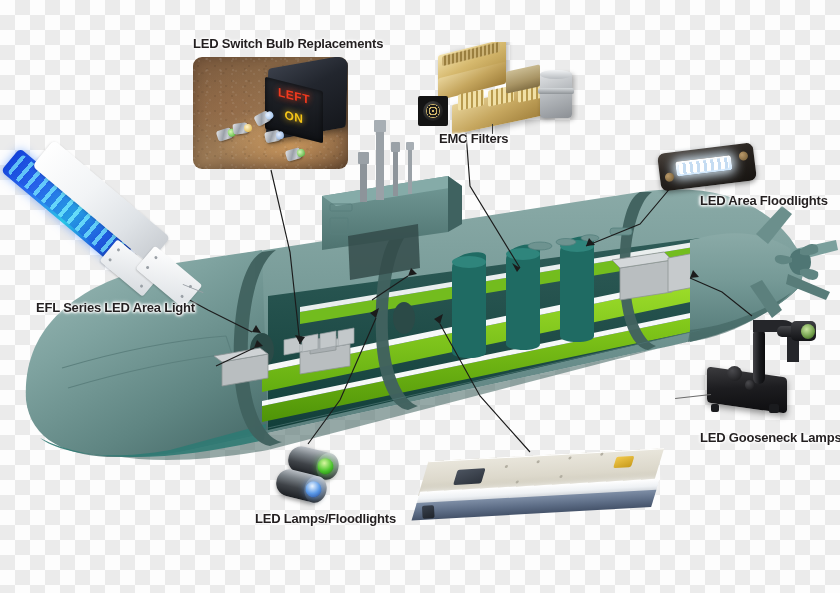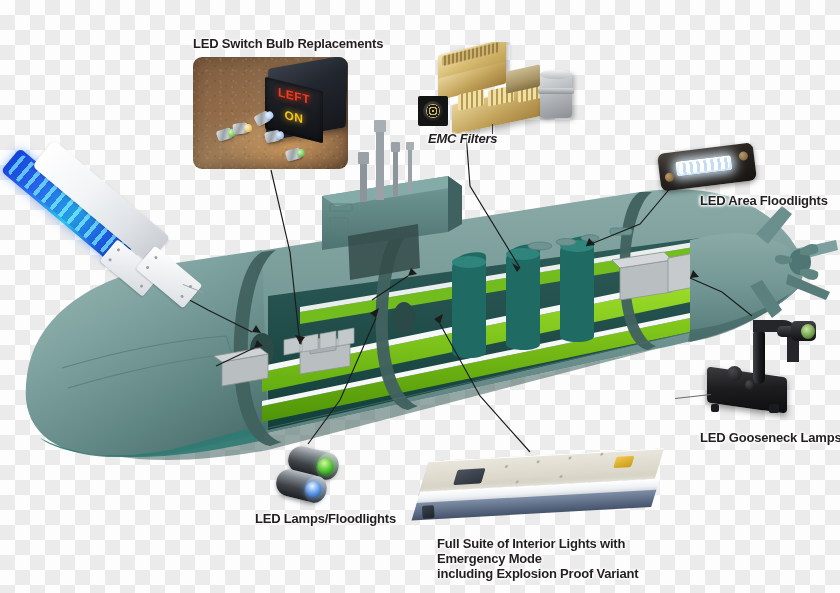--- a/index.html
+++ b/index.html
@@ -431,21 +431,21 @@
     <div class="emc-pins" style="left:0px;top:54px;width:30px;height:30px;"></div>
     <div class="emc-box" style="left:5px;top:59px;width:20px;height:20px;border-radius:50%;
          background:radial-gradient(circle at 40% 35%,#4a4a4a,#0c0c0c);"></div>
     <div class="emc-box" style="left:8px;top:62px;width:14px;height:14px;border-radius:50%;
          background:repeating-radial-gradient(circle at 50% 50%, #d3b86a 0 1.2px, #1a1a1a 1.2px 3.2px);"></div>
 
     <div class="emc-box gC" style="left:88px;top:26px;width:34px;height:22px;transform:skewY(-12deg);"></div>
 
     <div class="abs" style="left:74px;top:82px;width:0;height:14px;border-left:1px solid #3a3a3a;"></div>
   </div>
-  <div class="label" style="left:428px;top:131px;font-style:italic;">EMC Filters</div>
+  <div class="label" style="left:439px;top:131px;">EMC Filters</div>
 
   <div class="flood">
     <div class="flood-body"></div>
     <div class="flood-lens"></div>
     <div class="flood-knob" style="left:5px;top:20px;"></div>
     <div class="flood-knob" style="right:6px;top:8px;"></div>
   </div>
   <div class="label" style="left:700px;top:193px;">LED Area Floodlights</div>
 
   <div class="efl">
@@ -459,20 +459,21 @@
     </div>
     <div class="efl-end" style="left:124px;top:122px;width:62px;height:30px;transform:rotate(40deg);
          background:linear-gradient(150deg,#ffffff,#dde1e5);">
       <div class="screw" style="left:7px;top:7px;"></div>
       <div class="screw" style="right:7px;top:7px;"></div>
       <div class="screw" style="left:7px;bottom:7px;"></div>
       <div class="screw" style="right:7px;bottom:7px;"></div>
     </div>
     <div class="abs" style="left:168px;top:148px;width:22px;height:0;border-top:1px solid #9aa0a6;transform:rotate(22deg);"></div>
   </div>
+  <div class="label" style="left:36px;top:300px;">EFL Series LED Area Light</div>
 
   <div class="goose">
     <div class="goose-base"></div>
     <div class="goose-knob" style="left:20px;top:56px;width:15px;height:15px;"></div>
     <div class="goose-knob" style="left:38px;top:70px;width:9px;height:10px;"></div>
     <div class="goose-arm"></div>
     <div class="goose-elbow"></div>
     <div class="goose-neck"></div>
     <div class="goose-head">
       <div class="goose-lens"></div>
@@ -503,17 +504,16 @@
     <div class="fx-amber"></div>
     <div class="fx-ep"></div>
     <div class="fx-screw" style="left:86px;top:8px;"></div>
     <div class="fx-screw" style="left:118px;top:5px;"></div>
     <div class="fx-screw" style="left:150px;top:3px;"></div>
     <div class="fx-screw" style="left:182px;top:1px;"></div>
     <div class="fx-screw" style="left:96px;top:24px;"></div>
     <div class="fx-screw" style="left:140px;top:21px;"></div>
   </div>
   <div class="label two" style="left:437px;top:536px;width:225px;">
-    <span>Full Suite of Interior Lights with Emergency Mode</span><br>
-    <span>including Explosion Proof Variant</span>
+    <br>
   </div>
 
 </div>
 
 </body></html>

